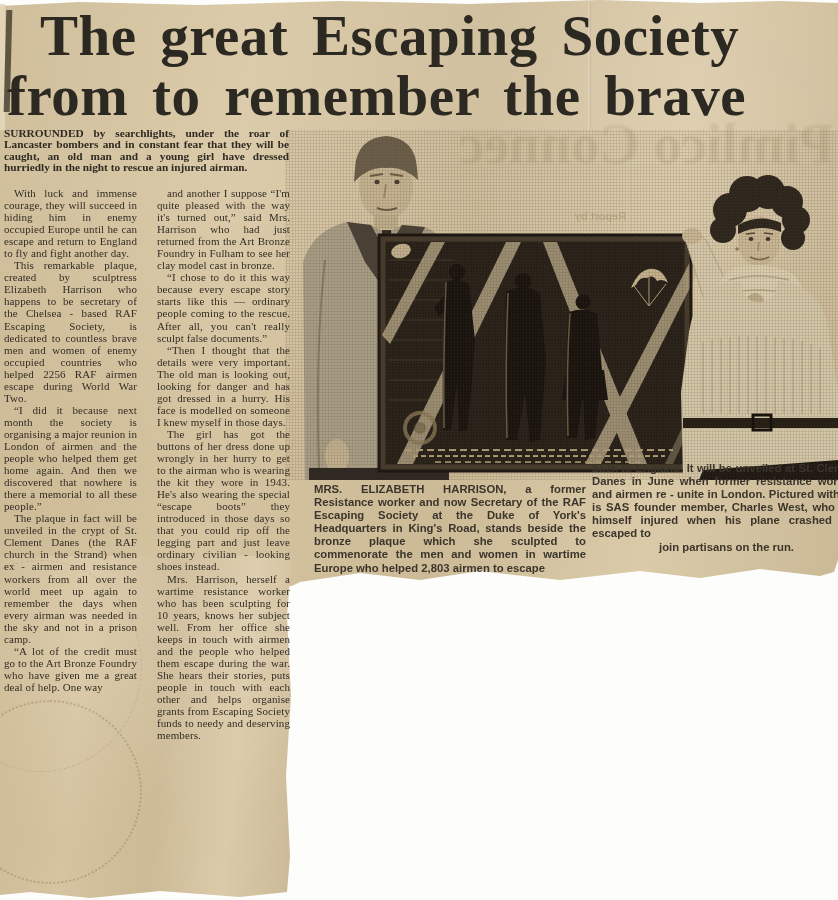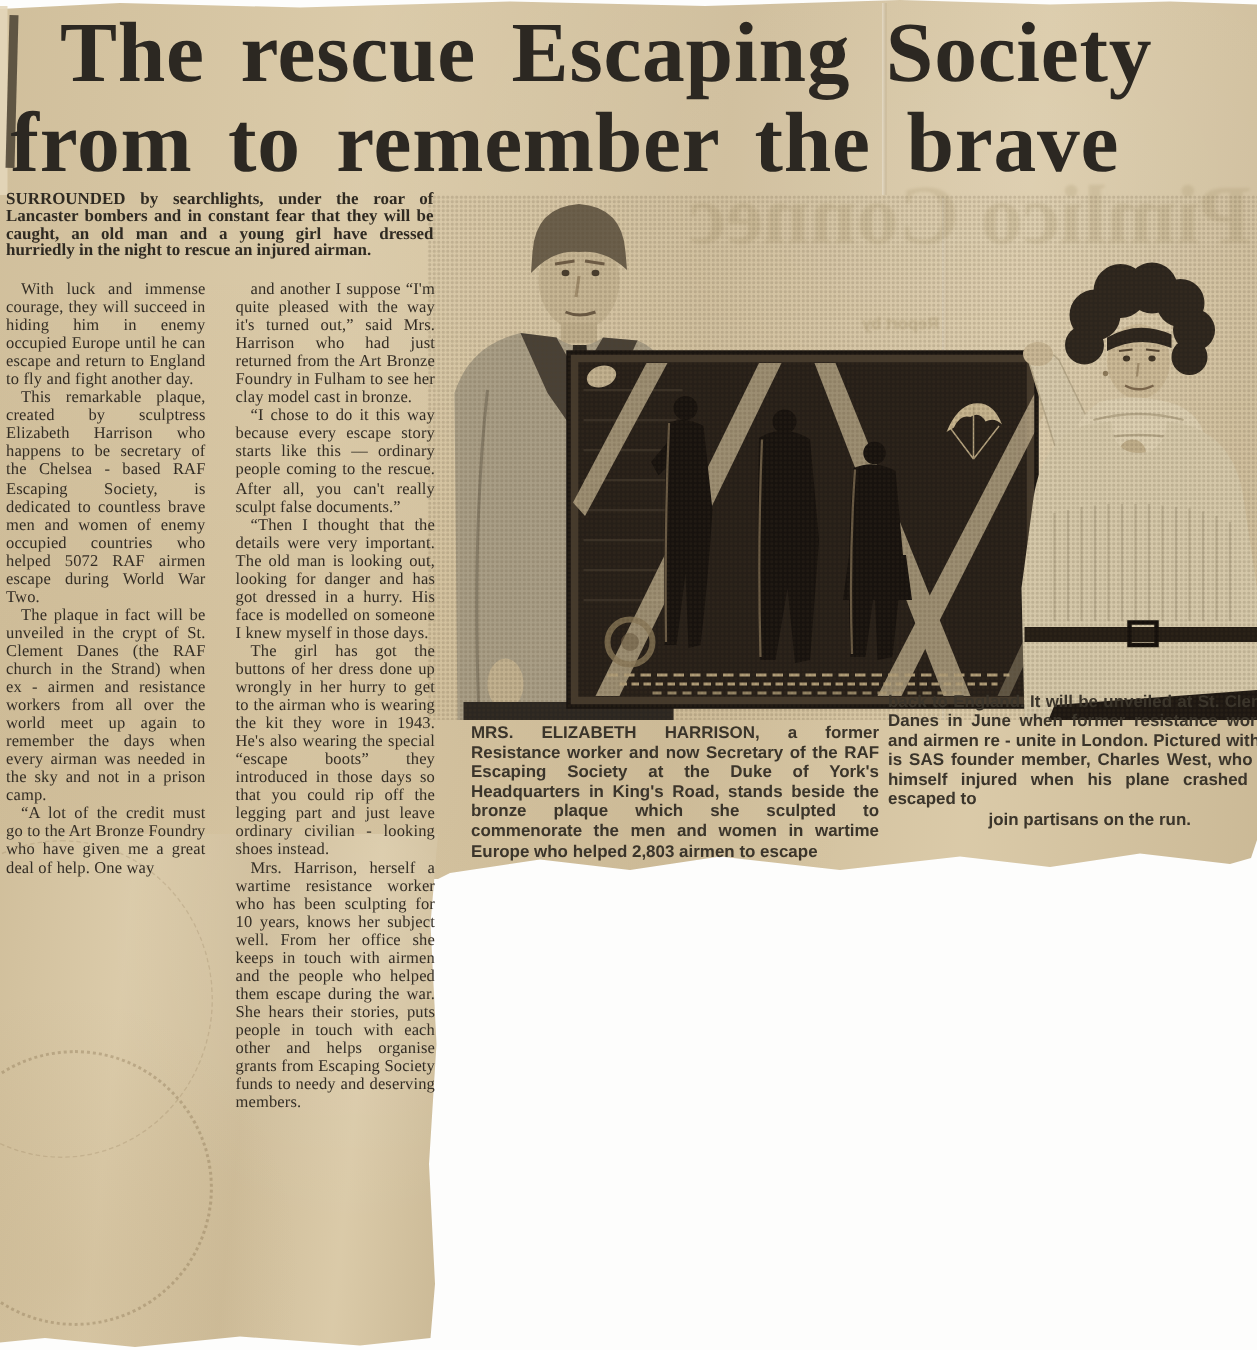--- a/index.html
+++ b/index.html
@@ -88,29 +88,30 @@
 <div class="abs edge-strip"></div>
 <div class="abs edge-sliver"></div>
 <div class="abs crease crease-v1"></div>
 <div class="abs crease crease-v2"></div>
 <div class="abs stain-ring"></div>
 <div class="abs stain-ring2"></div>
 
 <div class="abs ghost ghost-masthead">Pimlico Connec</div>
 <div class="abs ghost ghost-byline">Report by</div>
 
-<div class="abs headline headline-1">The rescue Escaping Society</div>
+<div class="abs headline headline-1">The great Escaping Society</div>
 <div class="abs headline headline-2">from to remember the brave</div>
 
 <div class="abs lead">SURROUNDED by searchlights, under the roar of Lancaster bombers and in constant fear that they will be caught, an old man and a young girl have dressed hurriedly in the night to rescue an injured airman.</div>
 
 <div class="abs columns">
   <div class="col">
       <p>With luck and immense courage, they will succeed in hiding him in enemy occupied Europe until he can escape and return to England to fly and fight another day.</p>
-      <p>This remarkable plaque, created by sculptress Elizabeth Harrison who happens to be secretary of the Chelsea - based RAF Escaping Society, is dedicated to countless brave men and women of enemy occupied countries who helped 5072 RAF airmen escape during World War Two.</p>
+      <p>This remarkable plaque, created by sculptress Elizabeth Harrison who happens to be secretary of the Chelsea - based RAF Escaping Society, is dedicated to countless brave men and women of enemy occupied countries who helped 2256 RAF airmen escape during World War Two.</p>
+      <p>“I did it because next month the society is organising a major reunion in London of airmen and the people who helped them get home again. And then we discovered that nowhere is there a memorial to all these people.”</p>
       <p>The plaque in fact will be unveiled in the crypt of St. Clement Danes (the RAF church in the Strand) when ex - airmen and resistance workers from all over the world meet up again to remember the days when every airman was needed in the sky and not in a prison camp.</p>
       <p>“A lot of the credit must go to the Art Bronze Foundry who have given me a great deal of help. One way</p>
     </div>
   <div class="col">
       <p>and another I suppose “I'm quite pleased with the way it's turned out,” said Mrs. Harrison who had just returned from the Art Bronze Foundry in Fulham to see her clay model cast in bronze.</p>
       <p>“I chose to do it this way because every escape story starts like this — ordinary people coming to the rescue. After all, you can't really sculpt false documents.”</p>
       <p>“Then I thought that the details were very important. The old man is looking out, looking for danger and has got dressed in a hurry. His face is modelled on someone I knew myself in those days.</p>
       <p>The girl has got the buttons of her dress done up wrongly in her hurry to get to the airman who is wearing the kit they wore in 1943. He's also wearing the special “escape boots” they introduced in those days so that you could rip off the legging part and just leave ordinary civilian - looking shoes instead.</p>
       <p>Mrs. Harrison, herself a wartime resistance worker who has been sculpting for 10 years, knows her subject well. From her office she keeps in touch with airmen and the people who helped them escape during the war. She hears their stories, puts people in touch with each other and helps organise grants from Escaping Society funds to needy and deserving members.</p>
     </div>

